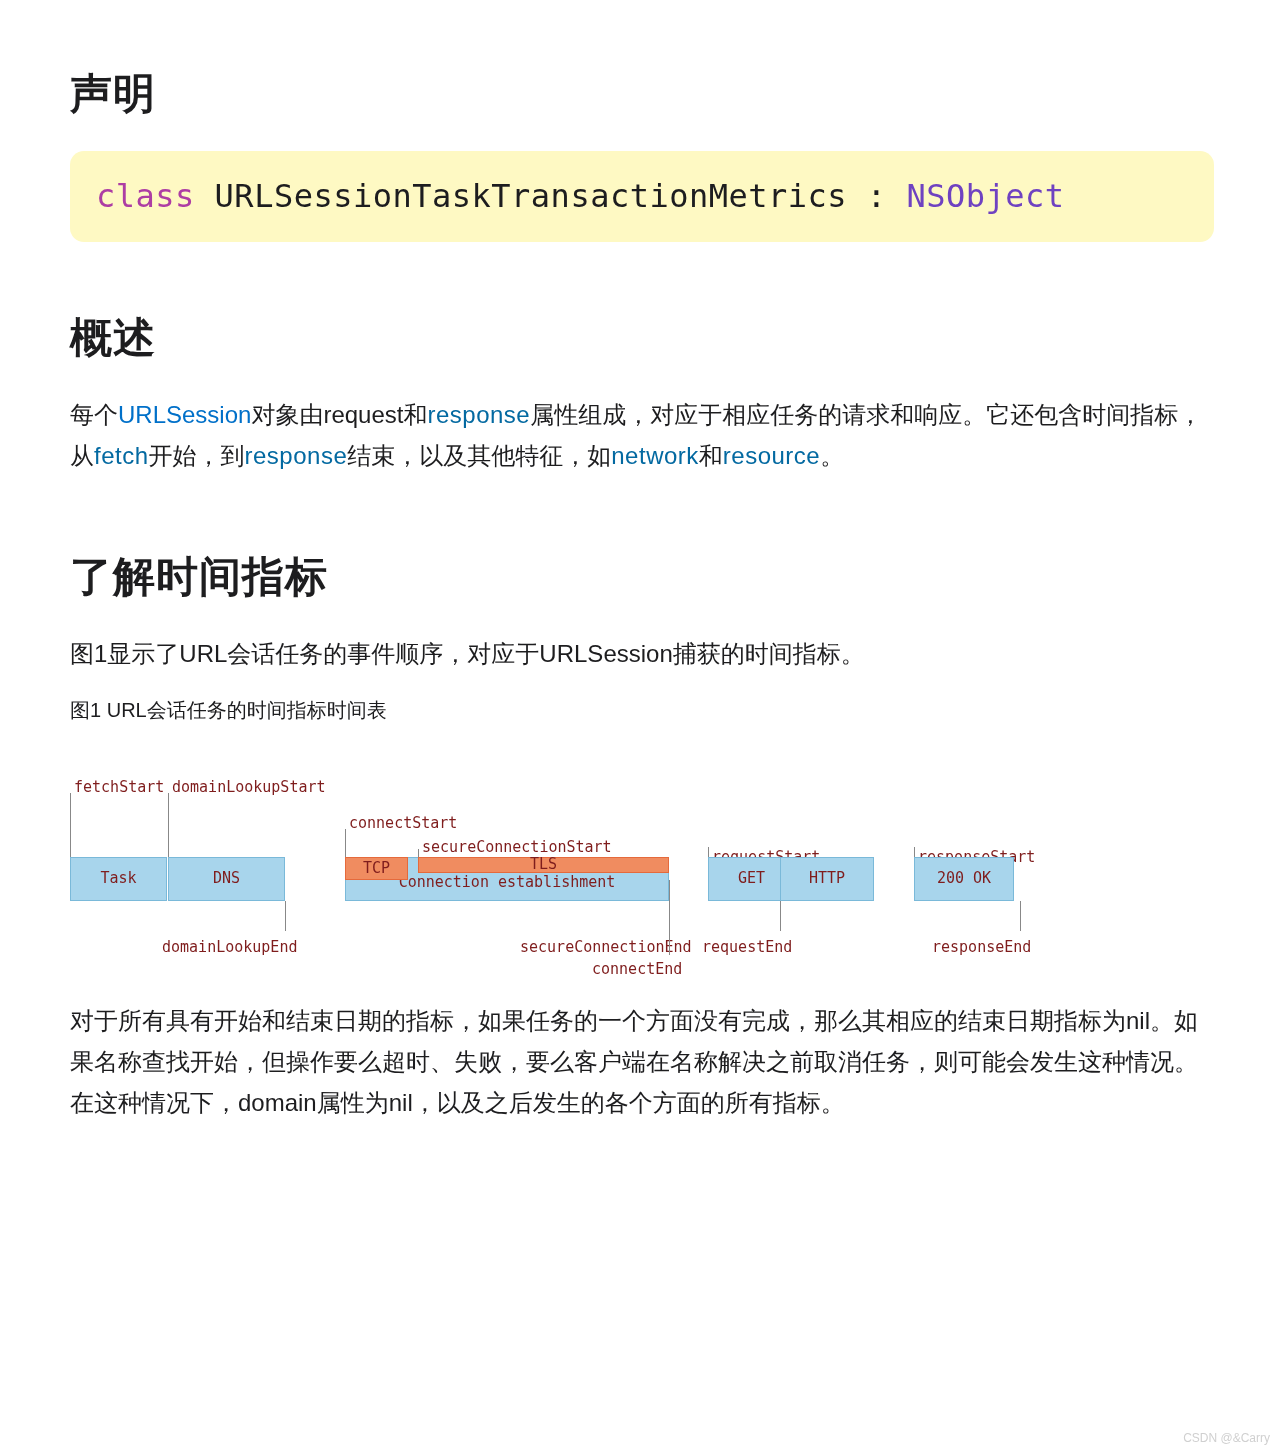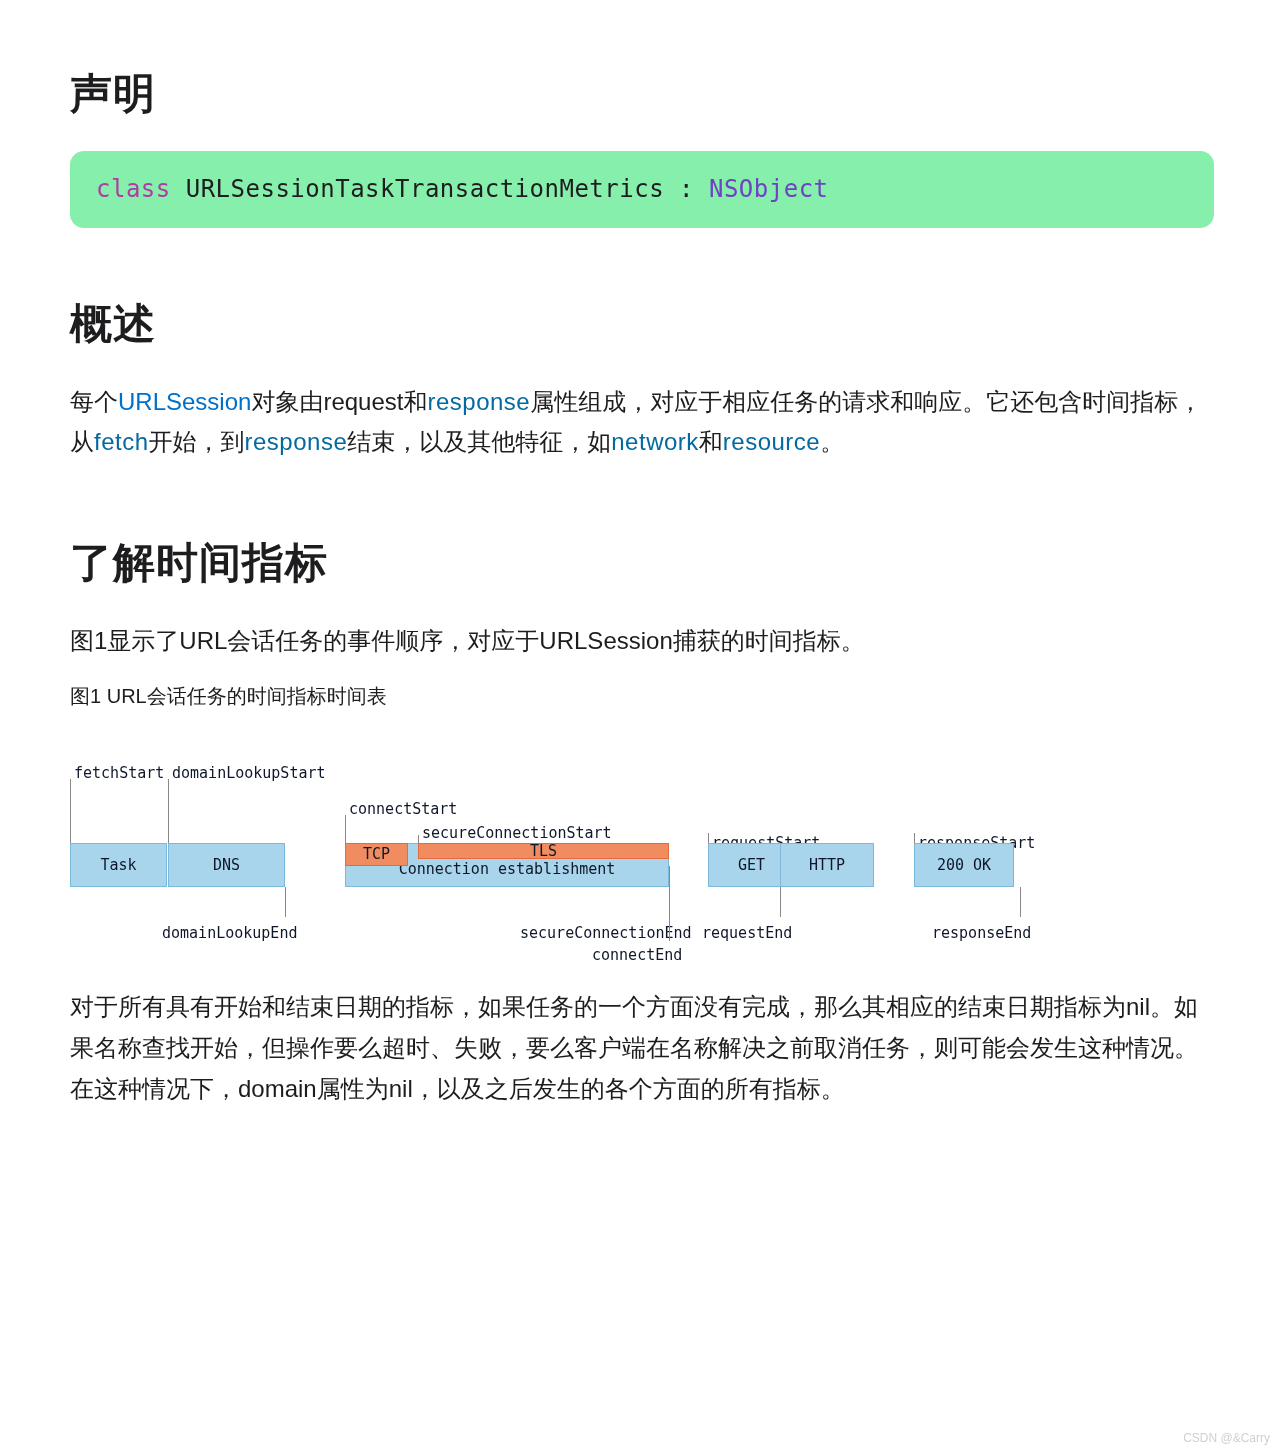--- a/index.html
+++ b/index.html
@@ -12,45 +12,45 @@
     font-size: 24px;
     line-height: 1.7;
   }
   h2.section {
     font-size: 42px;
     font-weight: 700;
     margin: 28px 0 22px;
     letter-spacing: 1px;
   }
   .codeblock {
-    background: #86efac;
+    background: #fef9c3;
     border-radius: 14px;
     padding: 18px 26px;
     font-family: "SF Mono", ui-monospace, Menlo, Consolas, monospace;
-    font-size: 24px;
+    font-size: 32px;
     margin-bottom: 10px;
     letter-spacing: 0.5px;
   }
   .kw-class { color: #ad3da4; }
   .kw-super { color: #6f42c1; }
   .para { margin: 4px 0 10px; }
   .link { color: #0369a1; font-family: Liberation Sans, sans-serif; letter-spacing: 0.5px; }
   .link-sans { color: #0070c9; }
   .fig-caption { font-size: 20px; margin: 18px 0 20px; }
   .fig-caption b { font-weight: 400; }
 
   
   .timeline {
     position: relative;
     width: 1144px;
     height: 230px;
     margin: 18px 0 24px -10px;
     font-family: "SF Mono", ui-monospace, Menlo, Consolas, monospace;
     font-size: 15px;
-    color: #0f172a;
+    color: #7f1d1d;
   }
   .tbox {
     position: absolute;
     background: #a8d5ec;
     border: 1px solid #7ab9d9;
     display: flex;
     align-items: center;
     justify-content: center;
     height: 44px;
     top: 110px;

